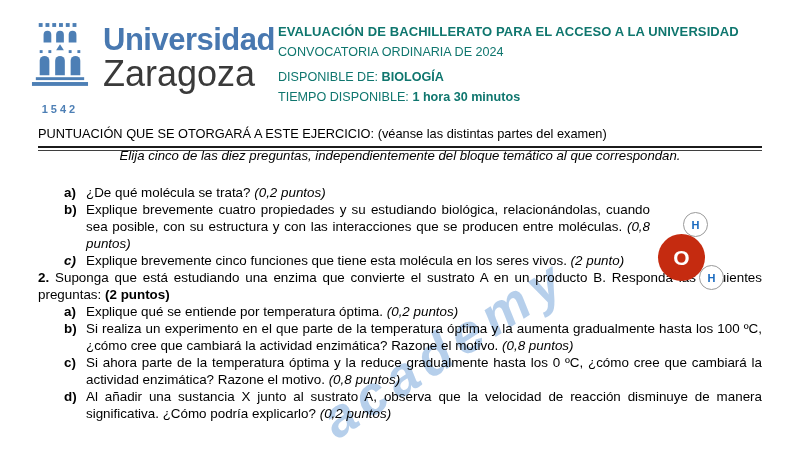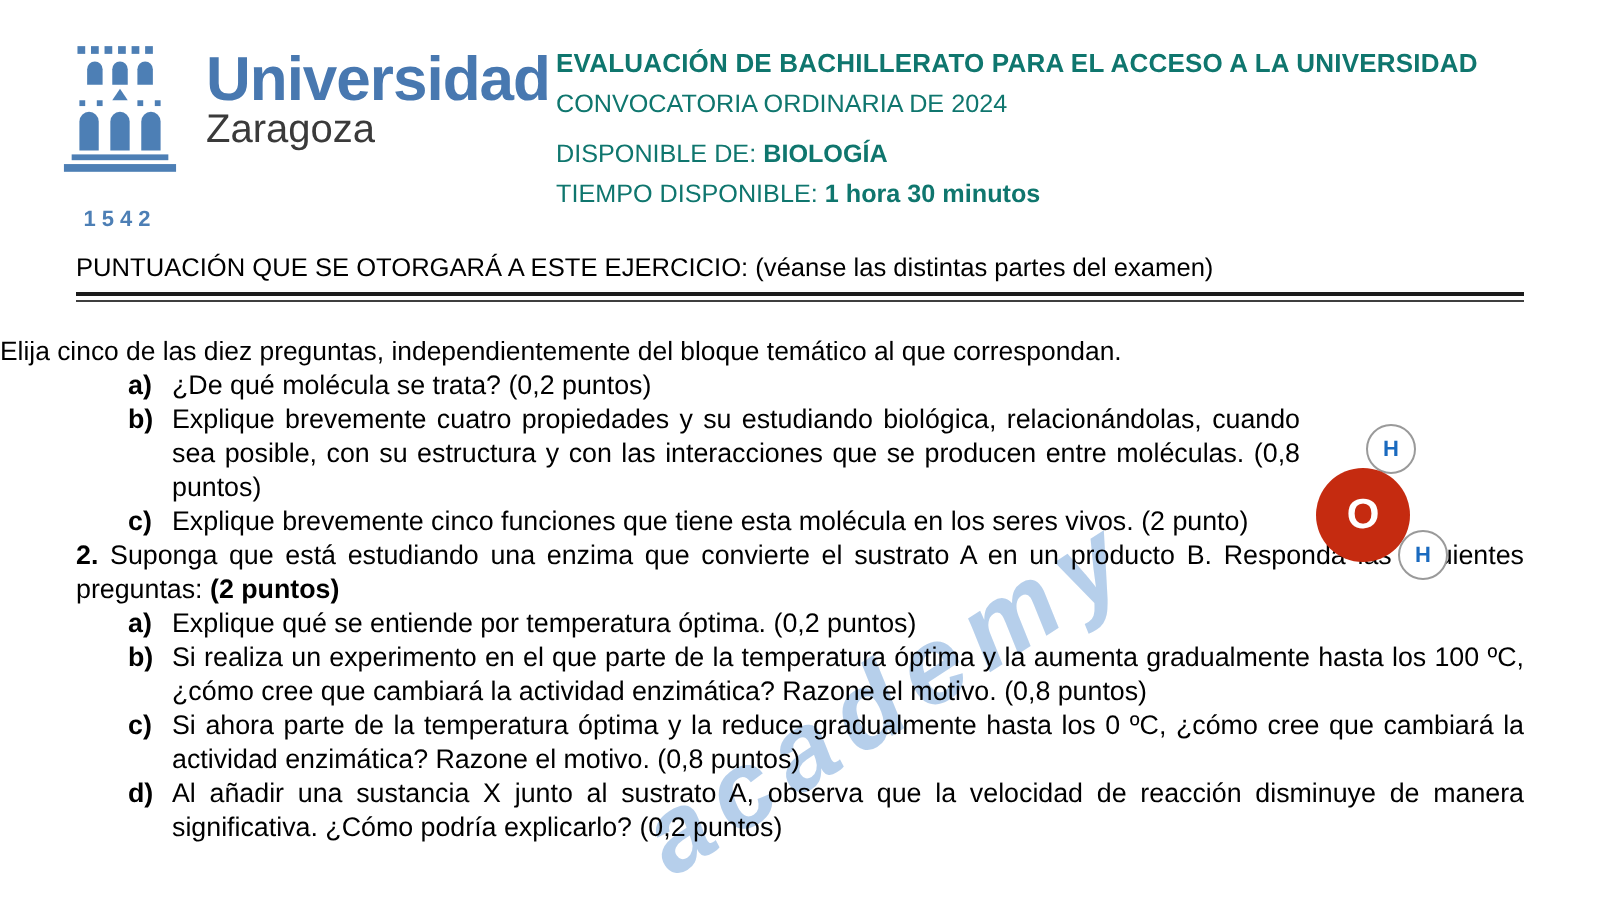--- a/index.html
+++ b/index.html
@@ -2,49 +2,49 @@
 <html><head>
 <meta charset="utf-8">
 <style>
   html,body{margin:0;padding:0}
   body{
     width:800px;height:450px;position:relative;overflow:hidden;
     background:#ffffff;color:#111;
     font-family:"Liberation Sans",sans-serif;
   }
   .bold{font-weight:bold}
-  .ital{}
+  .ital{font-style:italic}
 
   
   .watermark{
     position:absolute;left:330px;top:392px;z-index:0;
     font-size:54px;font-weight:bold;font-style:italic;letter-spacing:7px;
     color:rgba(122,167,218,0.55);
     transform:rotate(-33deg);transform-origin:0 60%;
     white-space:nowrap;pointer-events:none;
   }
 
   
   .logo{position:absolute;left:28px;top:22px;display:flex;gap:11px;z-index:2}
   .logo-icon-wrap{width:64px;text-align:center}
   .logo-year{color:#4d7fb5;font-size:11px;font-weight:bold;letter-spacing:3px;margin-top:13px}
   .logo-uni{font-size:31px;font-weight:bold;color:#4878b0;line-height:1;letter-spacing:-0.5px;margin-top:2px}
-  .logo-city{font-size:20px;color:#3a3a3a;font-weight:400;line-height:1.08}
+  .logo-city{font-size:36px;color:#3a3a3a;font-weight:400;line-height:1.08}
 
   
   .header{position:absolute;left:278px;top:24px;font-size:12.6px;z-index:2;color:#0f766e}
   .h-title{font-weight:bold;font-size:13px;letter-spacing:0.1px}
   .h-line{margin-top:6px}
   .h-gap{margin-top:11px}
 
   .scoring{position:absolute;left:38px;top:126px;font-size:12.8px;z-index:2;color:#000}
   .rule{position:absolute;left:38px;right:38px;top:146px;height:2px;
         border-top:2.5px solid #1b1b1b;border-bottom:1.5px solid #3f3f3f;z-index:2}
-  .instruction{position:absolute;left:0;right:0;top:168px;text-align:left;
-        font-size:13.2px;z-index:2;color:#000}
+  .instruction{position:absolute;left:0;right:0;top:148px;text-align:center;
+        font-style:italic;font-size:13.2px;z-index:2;color:#000}
 
   
   .content{position:absolute;left:38px;right:38px;top:184px;z-index:2;
         font-size:13.4px;line-height:17px;color:#000}
   p.q-intro{margin:0;text-align:justify}
   .gap-top{margin-top:9px}
   ul.q-list{list-style:none;margin:0;padding:0}
   ul.narrow{margin-right:112px}
   li{position:relative;padding-left:48px;text-align:justify}
   .lbl{position:absolute;left:26px;font-weight:bold}

